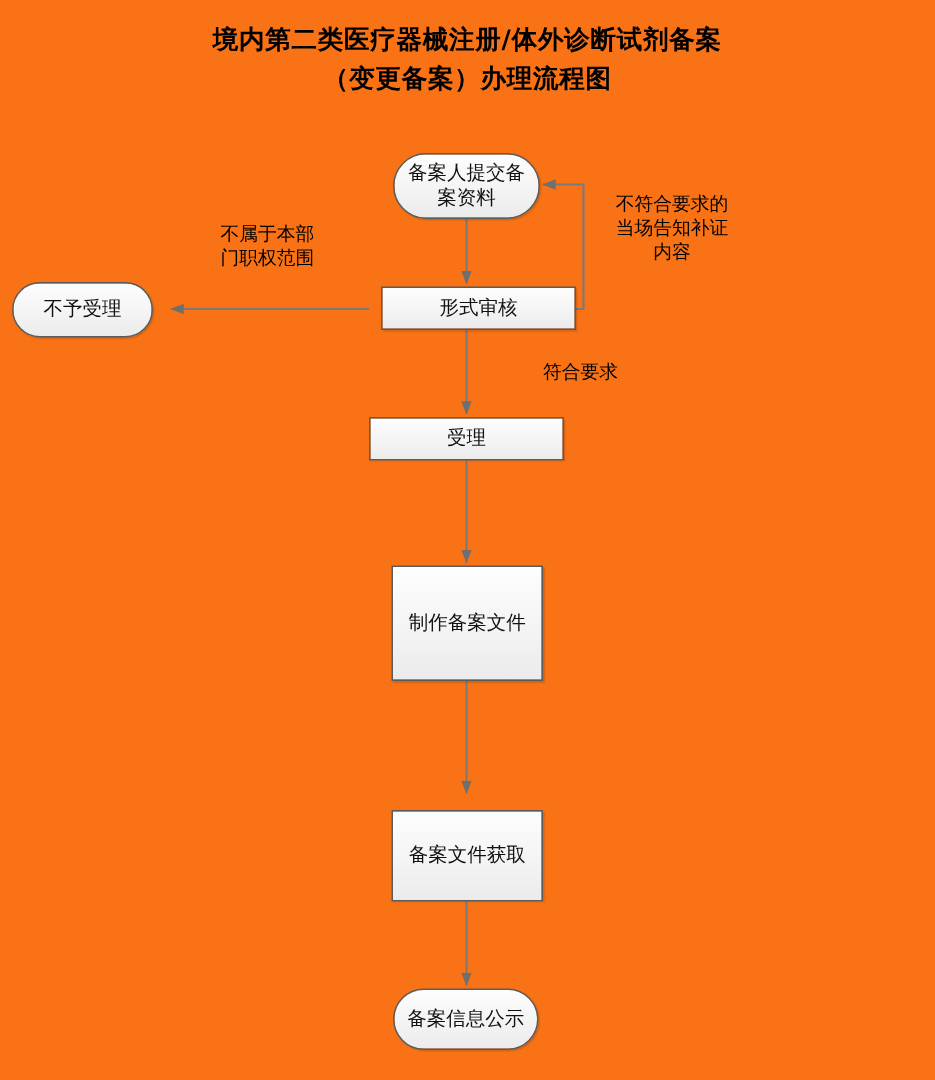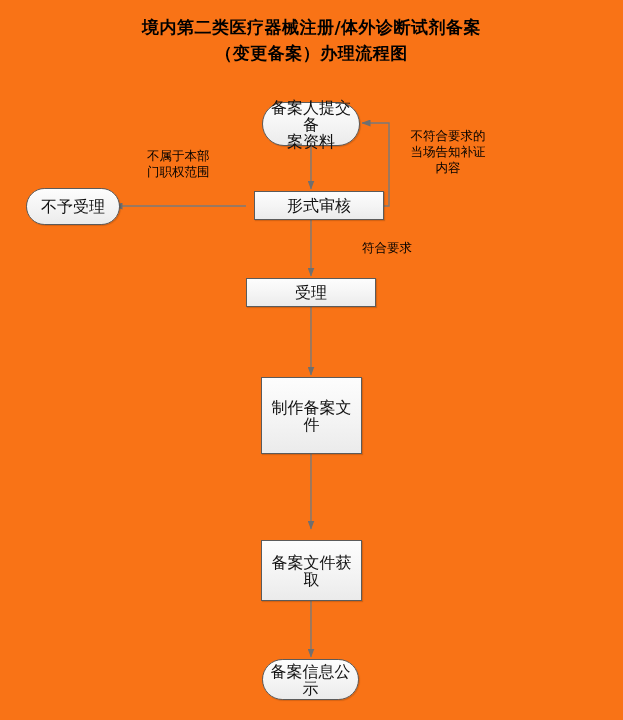--- a/index.html
+++ b/index.html
@@ -38,21 +38,21 @@
   .title-line { display: block; }
 
   
   .node {
     position: absolute;
     box-sizing: border-box;
     display: flex;
     align-items: center;
     justify-content: center;
     text-align: center;
-    font-size: 16px;
+    font-size: 13px;
     line-height: 17px;
     color: #111111;
     border: 1px solid #5b5b5b;
     background: linear-gradient(to bottom, #fdfdfd 0%, #f4f4f4 55%, #ebebeb 100%);
     box-shadow: 1px 1px 1px rgba(0,0,0,0.14);
   }
   .node.stadium {
     border-radius: 999px;
   }
   .node .node-label {
@@ -119,21 +119,21 @@
 
   <div class="node stadium" style="left:262px; top:102px; width:98px; height:44px;">
     <span class="node-label">备案人提交备
 案资料</span>
   </div>
 
   <div class="node" style="left:254px; top:191px; width:130px; height:29px;">
     <span class="node-label">形式审核</span>
   </div>
 
-  <div class="node stadium" style="left:26px; top:188px; width:94px; height:37px;">
+  <div class="node stadium" style="left:8px; top:188px; width:94px; height:37px;">
     <span class="node-label">不予受理</span>
   </div>
 
   <div class="node" style="left:246px; top:278px; width:130px; height:29px;">
     <span class="node-label">受理</span>
   </div>
 
   <div class="node" style="left:261px; top:377px; width:101px; height:77px;">
     <span class="node-label">制作备案文件</span>
   </div>

